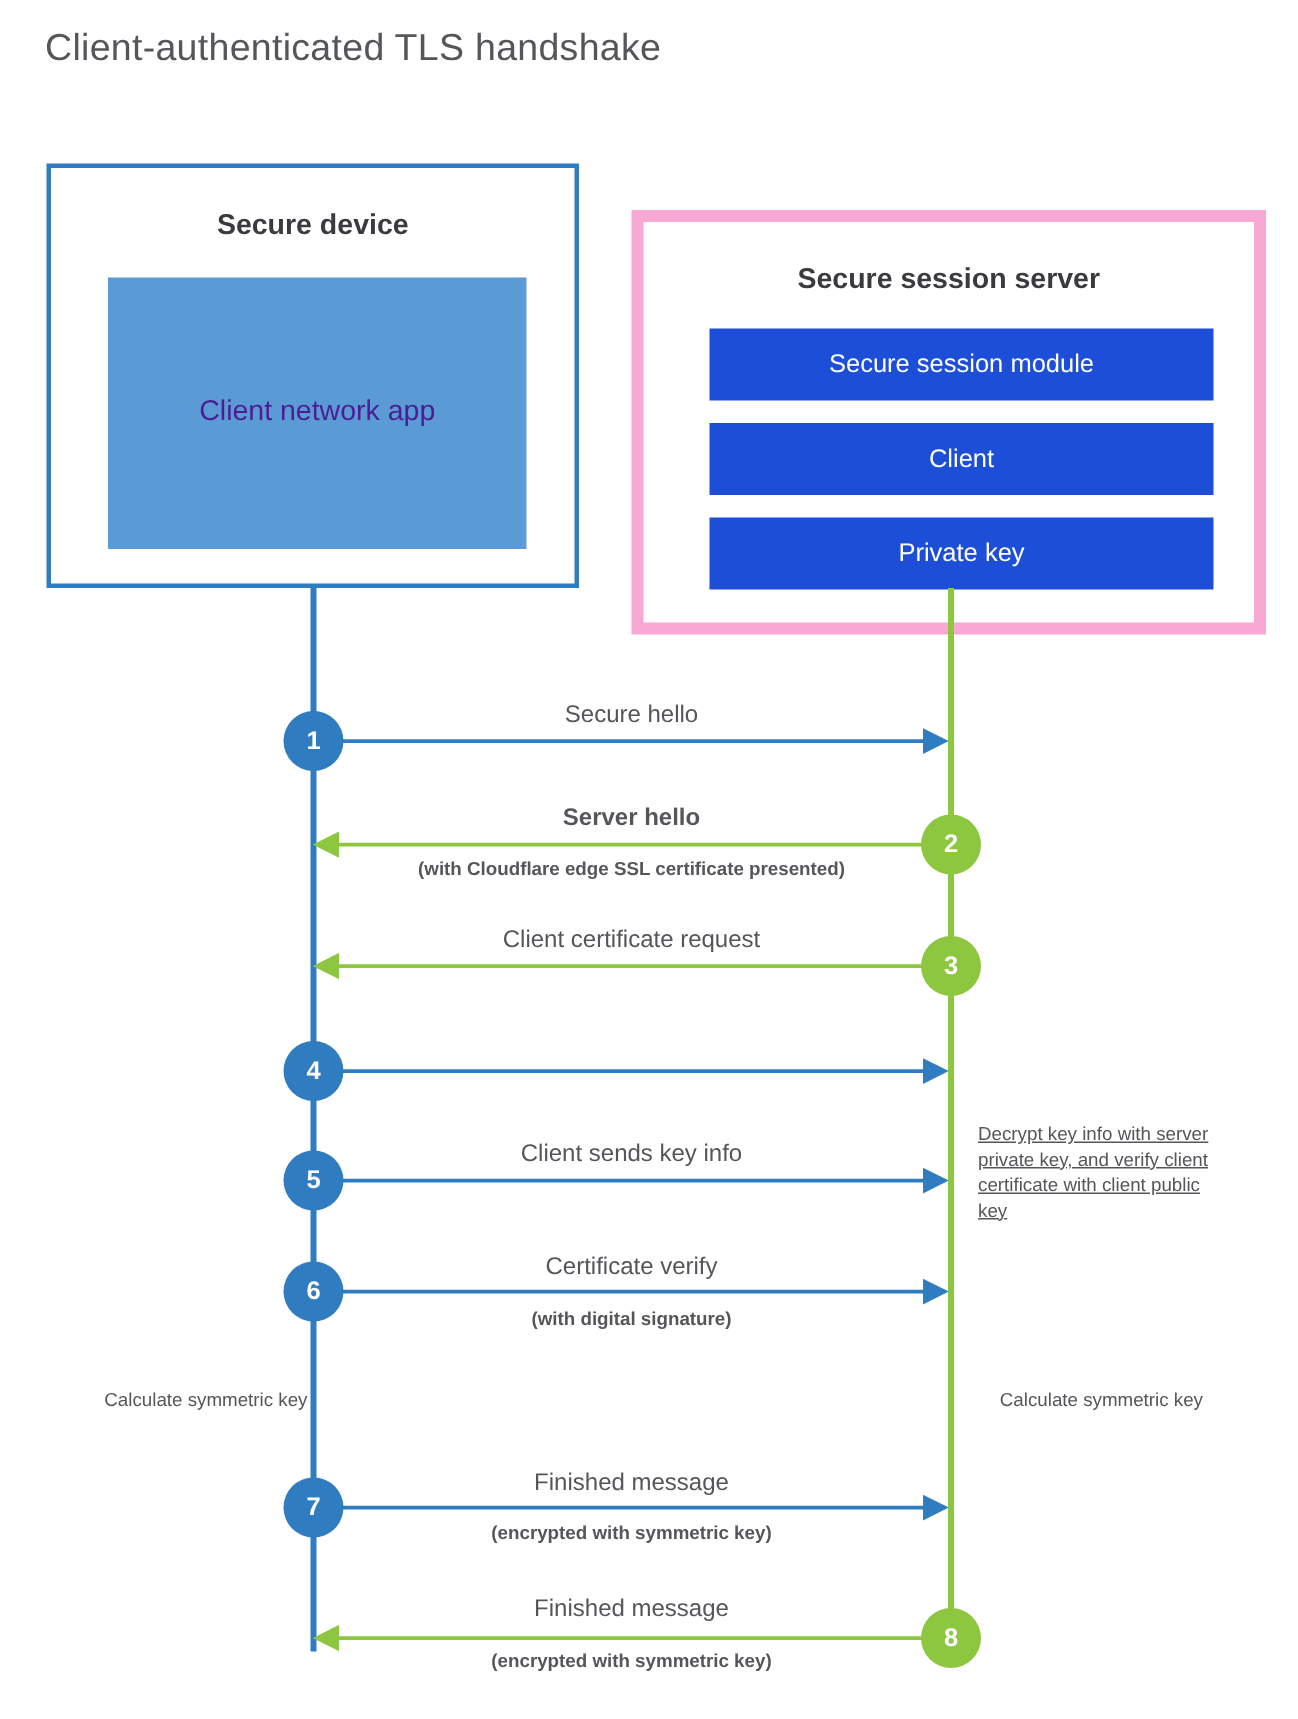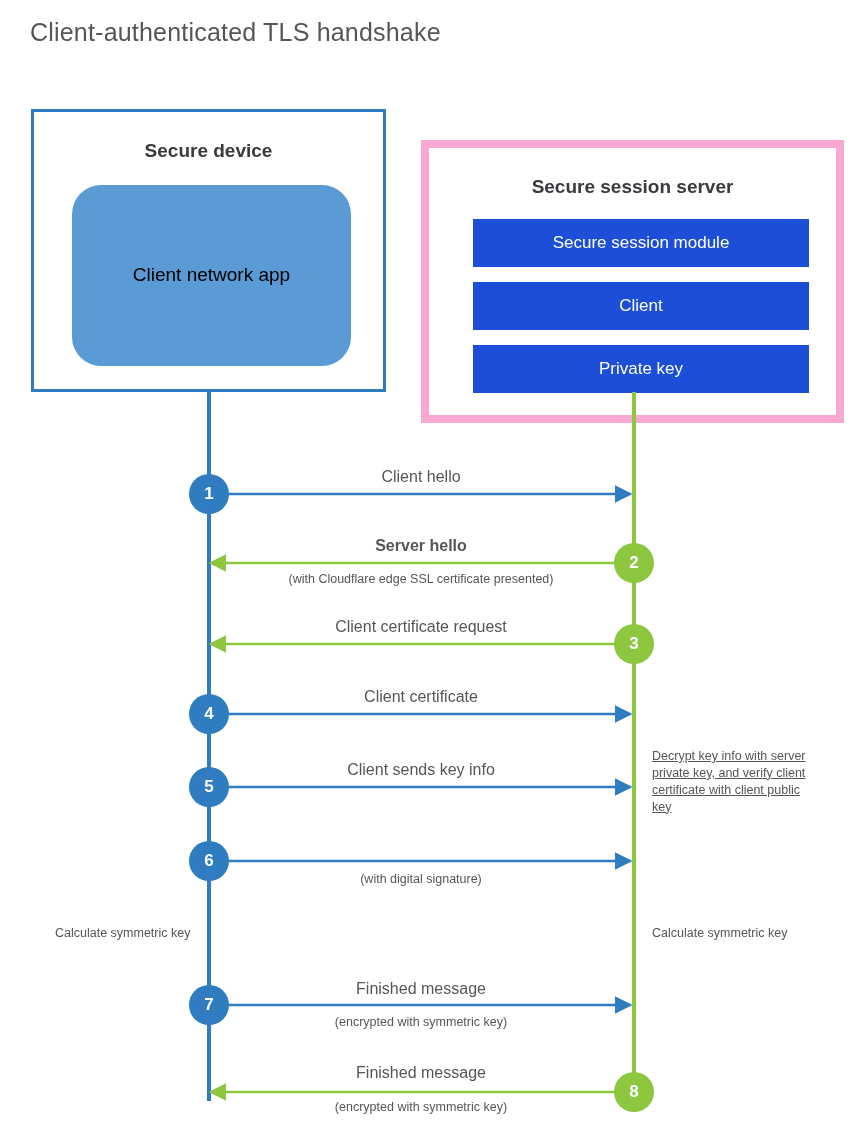--- a/index.html
+++ b/index.html
@@ -60,28 +60,27 @@
     font-weight: bold;
     color: #3a3b3f;
   }
   #client-app {
     position: absolute;
     left: 38px;
     top: 73px;
     width: 279px;
     height: 181px;
     background: #5b9bd5;
-    color: #000000;
+    color: #4c1d95;
     font-size: 19px;
     display: flex;
     align-items: center;
     justify-content: center;
     text-align: center;
     line-height: 1.3;
-    border-radius: 29px;
   }
   .server-item {
     position: absolute;
     left: 44px;
     width: 336px;
     height: 48px;
     background: #1d4ed8;
     color: #ffffff;
     font-size: 17px;
     display: flex;
@@ -143,27 +142,28 @@
     font-size: 16px;
     color: #55565a;
     white-space: nowrap;
   }
   .msg-sub {
     position: absolute;
     text-align: center;
     font-size: 12.5px;
     color: #55565a;
     white-space: nowrap;
+    font-weight: bold;
   }
   .side-note {
     position: absolute;
     font-size: 12.5px;
     color: #55565a;
     line-height: 1.35;
-    text-align: left;
+    text-align: right;
   }
 </style>
 </head>
 <body>
 
 <div id="stage">
 
   <div id="title">Client-authenticated TLS handshake</div>
 
   <div class="party-box" id="client-box">
@@ -202,36 +202,36 @@
     <line x1="209" y1="787" x2="630" y2="787" stroke="#2f7dc0" stroke-width="2.5" marker-end="url(#head-blue)"></line>
 
     <line x1="209" y1="861" x2="630" y2="861" stroke="#2f7dc0" stroke-width="2.5" marker-end="url(#head-blue)"></line>
 
     <line x1="209" y1="1005" x2="630" y2="1005" stroke="#2f7dc0" stroke-width="2.5" marker-end="url(#head-blue)"></line>
 
     <line x1="634" y1="1092" x2="211" y2="1092" stroke="#8dc63f" stroke-width="2.5" marker-end="url(#head-green)"></line>
   </svg>
 
   <div class="step-badge blue" style="left:189px; top:474px;">1</div>
-  <div class="msg-label" style="left:221px; top:468px; width:400px;">Client hello</div>
+  <div class="msg-label" style="left:221px; top:468px; width:400px;">Secure hello</div>
 
   <div class="step-badge green" style="left:614px; top:543px;">2</div>
   <div class="msg-label" style="left:221px; top:537px; width:400px;font-weight:bold;">Server hello</div>
   <div class="msg-sub" style="left:221px; top:572px; width:400px;">(with Cloudflare edge SSL certificate presented)</div>
 
   <div class="step-badge green" style="left:614px; top:624px;">3</div>
   <div class="msg-label" style="left:221px; top:618px; width:400px;">Client certificate request</div>
 
   <div class="step-badge blue" style="left:189px; top:694px;">4</div>
-  <div class="msg-label" style="left:221px; top:688px; width:400px;">Client certificate</div>
 
   <div class="step-badge blue" style="left:189px; top:767px;">5</div>
   <div class="msg-label" style="left:221px; top:761px; width:400px;">Client sends key info</div>
 
   <div class="step-badge blue" style="left:189px; top:841px;">6</div>
+  <div class="msg-label" style="left:221px; top:836px; width:400px;">Certificate verify</div>
   <div class="msg-sub" style="left:221px; top:872px; width:400px;">(with digital signature)</div>
 
   <div class="step-badge blue" style="left:189px; top:985px;">7</div>
   <div class="msg-label" style="left:221px; top:980px; width:400px;">Finished message</div>
   <div class="msg-sub" style="left:221px; top:1015px; width:400px;">(encrypted with symmetric key)</div>
 
   <div class="step-badge green" style="left:614px; top:1072px;">8</div>
   <div class="msg-label" style="left:221px; top:1064px; width:400px;">Finished message</div>
   <div class="msg-sub" style="left:221px; top:1100px; width:400px;">(encrypted with symmetric key)</div>
 

